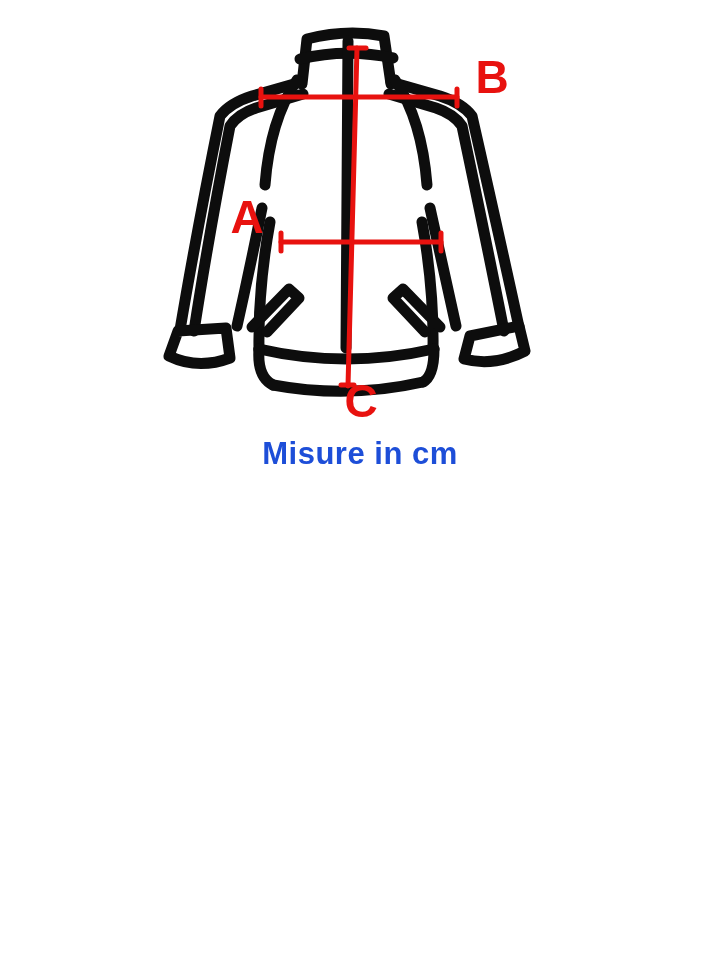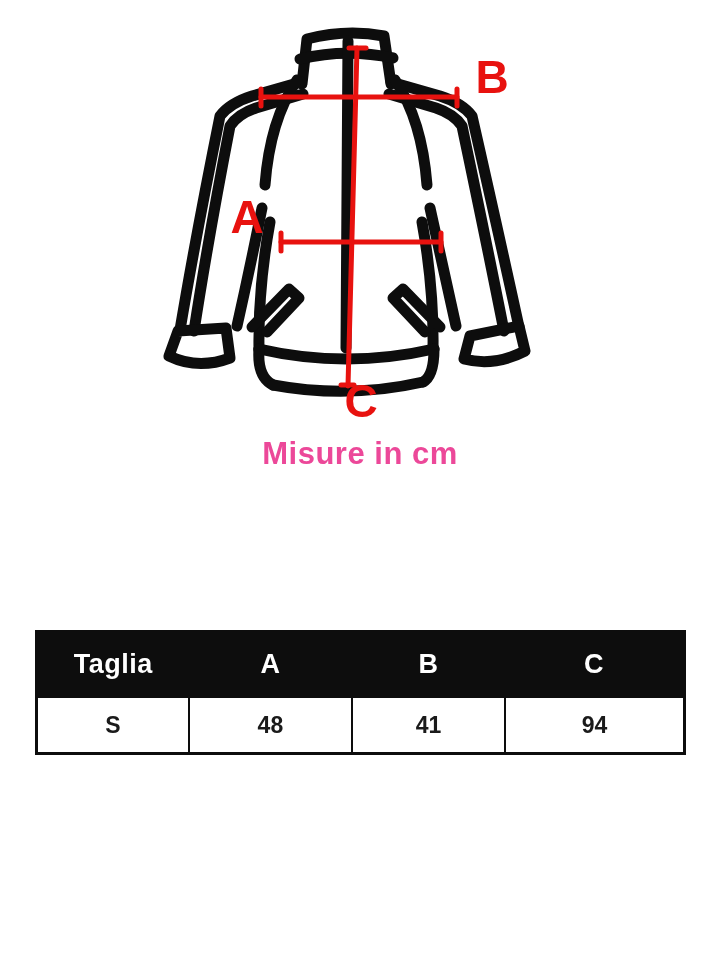--- a/index.html
+++ b/index.html
@@ -20,21 +20,21 @@
   }
   .caption {
     position: absolute;
     top: 436px;
     left: 0;
     width: 720px;
     text-align: center;
     font-size: 31px;
     font-weight: 800;
     letter-spacing: 0.5px;
-    color: #ec4899;
+    color: #1d4ed8;
   }
   .size-table {
     position: absolute;
     top: 630px;
     left: 35px;
     width: 651px;
     border-collapse: collapse;
     table-layout: fixed;
     border: 3px solid #0d0d0d;
   }
@@ -122,38 +122,14 @@
 
     <g font-family="Liberation Sans, sans-serif" font-size="46" font-weight="bold" text-anchor="middle" fill="#e8120f">
       <text x="247" y="233">A</text>
       <text x="492" y="93">B</text>
       <text x="361" y="417">C</text>
     </g>
   </svg>
 
   <div class="caption">Misure in cm</div>
 
-  <table class="size-table">
-    <colgroup>
-      <col style="width:23.5%">
-      <col style="width:25.2%">
-      <col style="width:23.6%">
-      <col style="width:27.7%">
-    </colgroup>
-    <thead>
-      <tr>
-        <th>Taglia</th>
-        <th>A</th>
-        <th>B</th>
-        <th>C</th>
-      </tr>
-    </thead>
-    <tbody>
-      <tr>
-        <td>S</td>
-        <td>48</td>
-        <td>41</td>
-        <td>94</td>
-      </tr>
-    </tbody>
-  </table>
 
 </div>
 
 </body></html>

